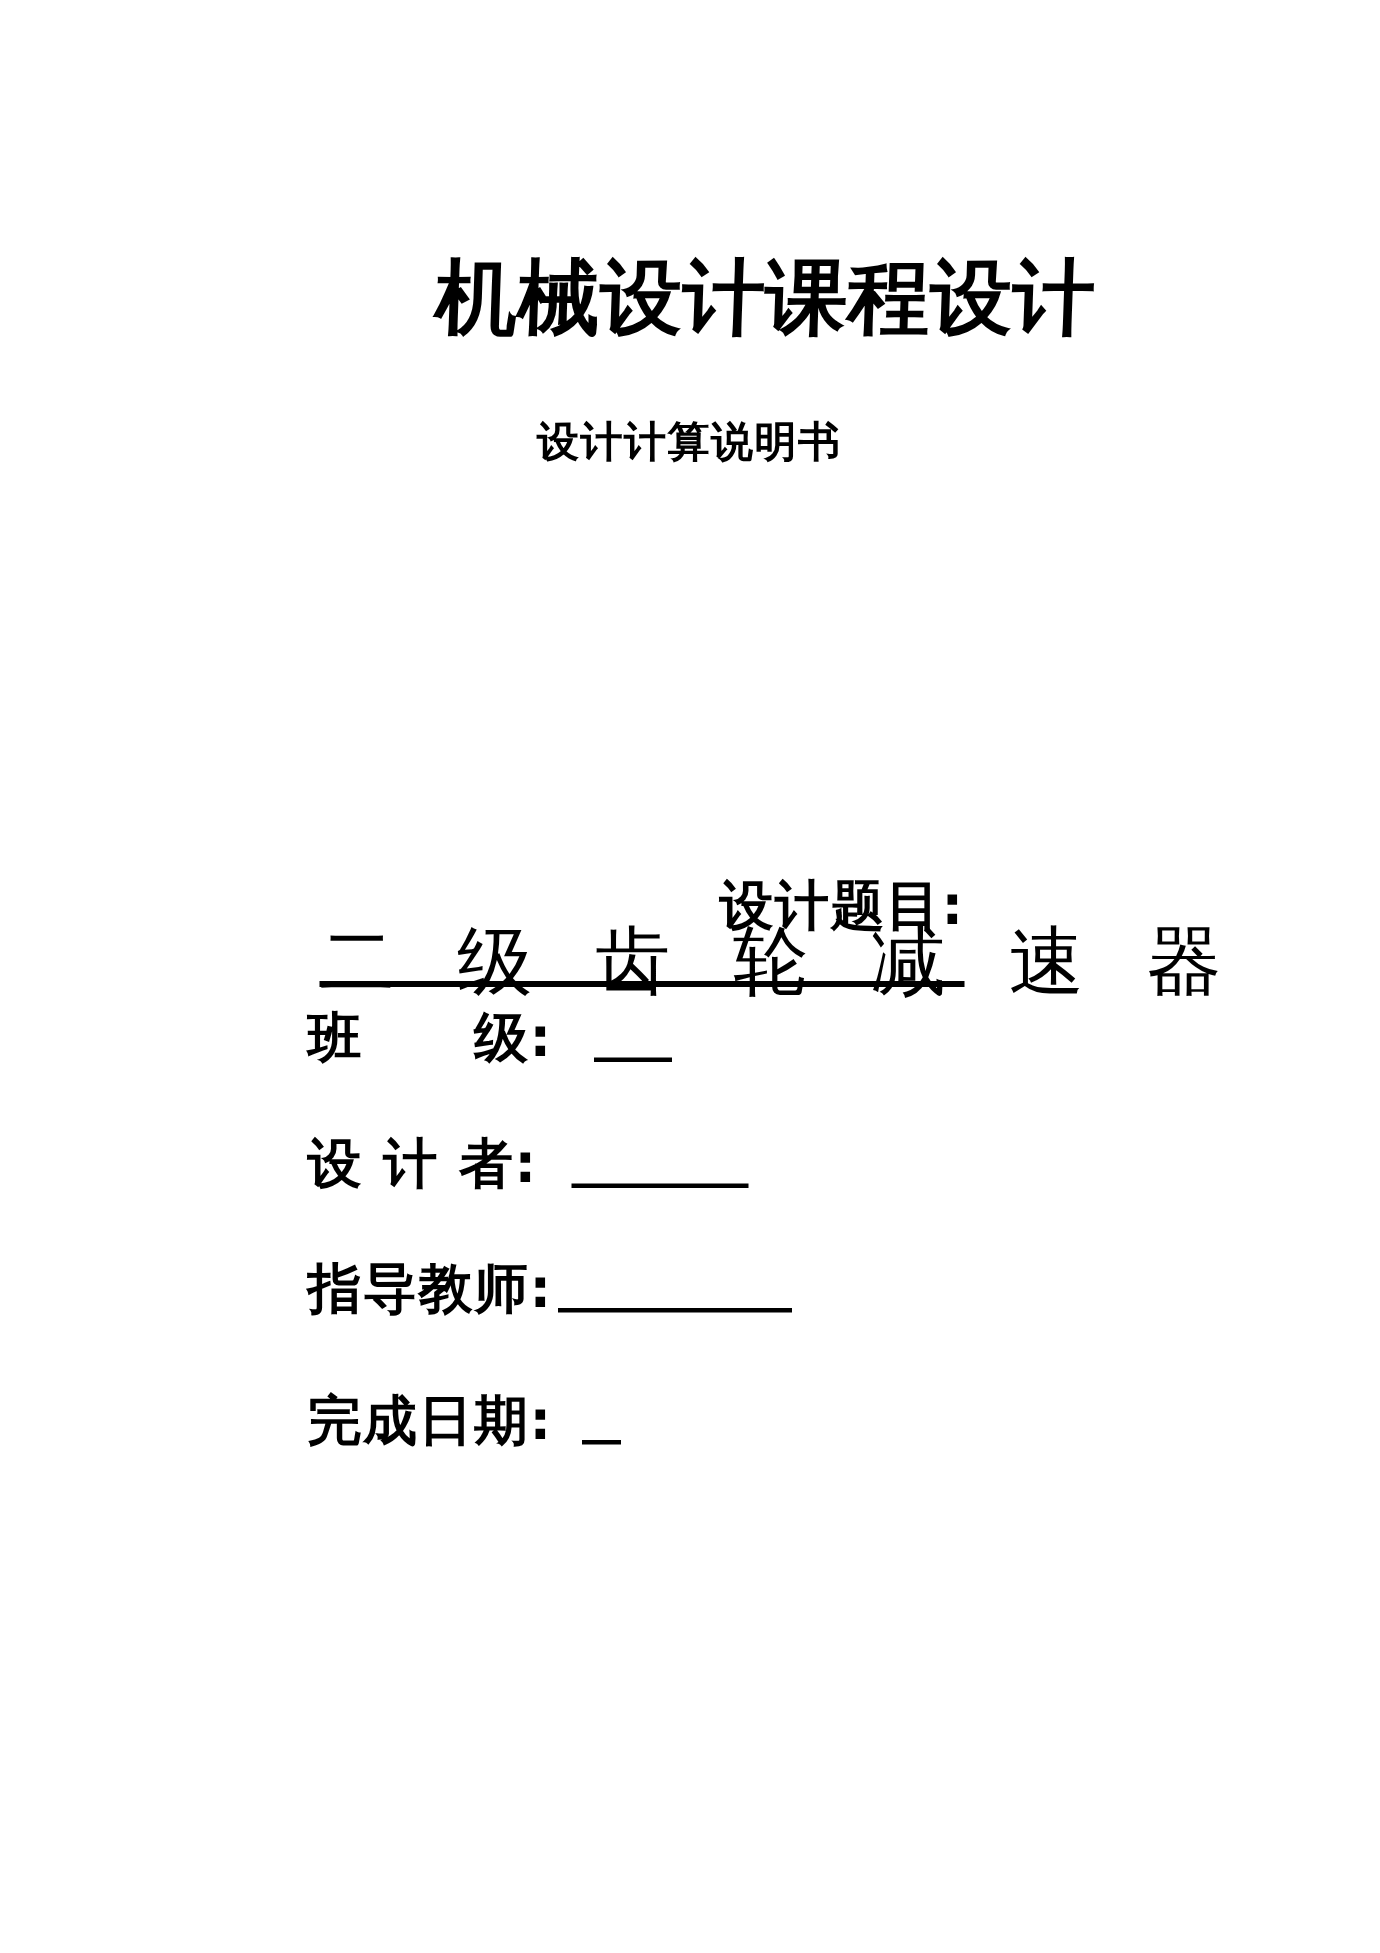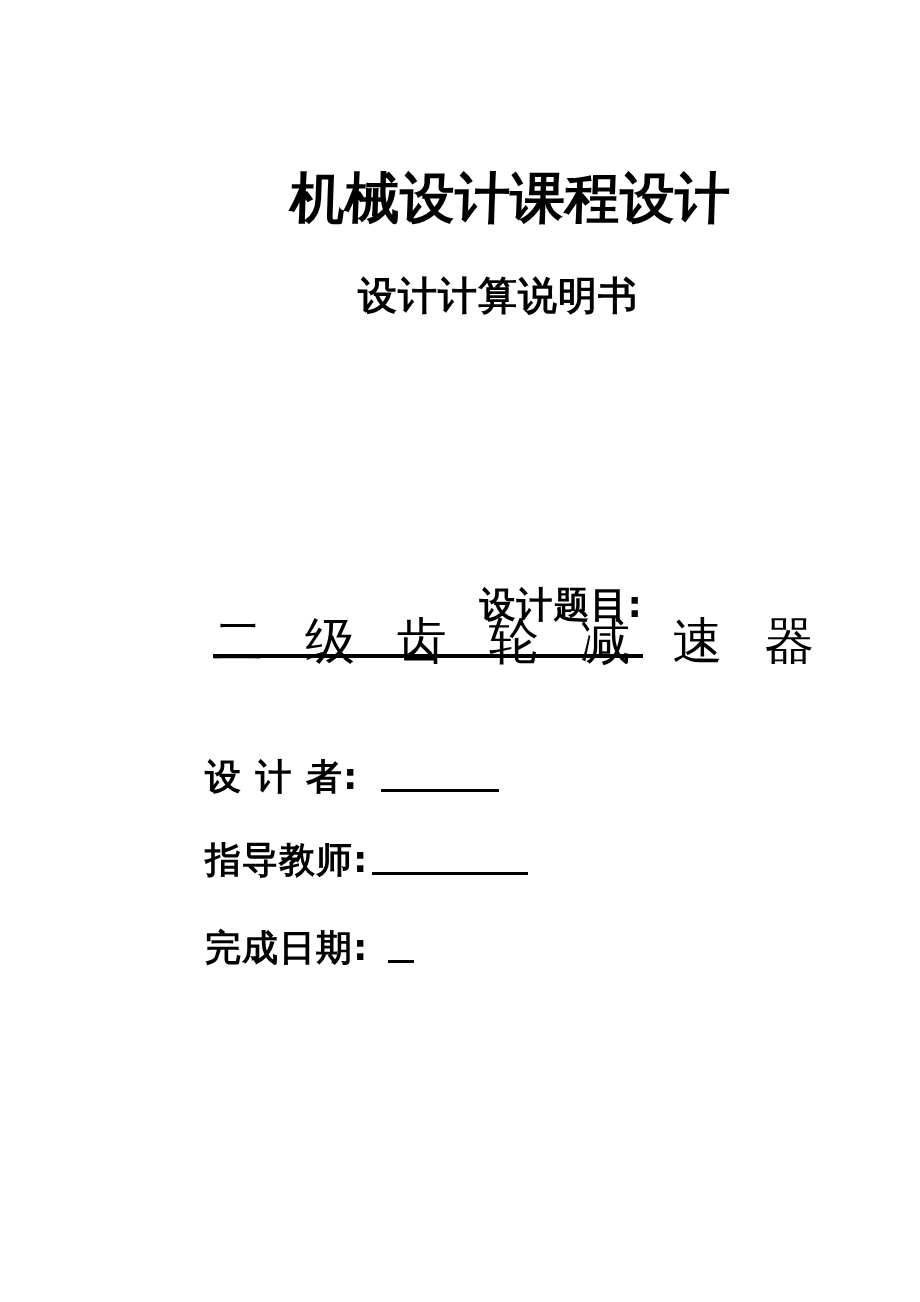--- a/index.html
+++ b/index.html
@@ -27,21 +27,21 @@
     letter-spacing: 0px;
     white-space: nowrap;
     transform: skewX(-2deg);
   }
   .doc-subtitle {
     position: absolute;
     left: 358px;
     top: 272px;
     font-family: "DejaVu Serif", serif;
     font-weight: 700;
-    font-size: 39px;
+    font-size: 28px;
     line-height: 46px;
     letter-spacing: 1px;
     white-space: nowrap;
   }
   .form-row {
     position: absolute;
     left: 205px;
     display: flex;
     align-items: flex-end;
     white-space: nowrap;
@@ -88,20 +88,24 @@
 
   <div class="doc-title">机械设计课程设计</div>
 
   <div class="doc-subtitle">设计计算说明书</div>
 
   <div class="form-row row-topic">
     <span class="form-label">设计题目:</span>
     <span class="fill-line">二 级 齿 轮 减 速 器</span>
   </div>
 
+  <div class="form-row row-class">
+    <span class="form-label">班　　级:</span>
+    <span class="fill-line"></span>
+  </div>
 
   <div class="form-row row-designer">
     <span class="form-label">设 计 者:</span>
     <span class="fill-line"></span>
   </div>
 
   <div class="form-row row-teacher">
     <span class="form-label">指导教师:</span>
     <span class="fill-line"></span>
   </div>

